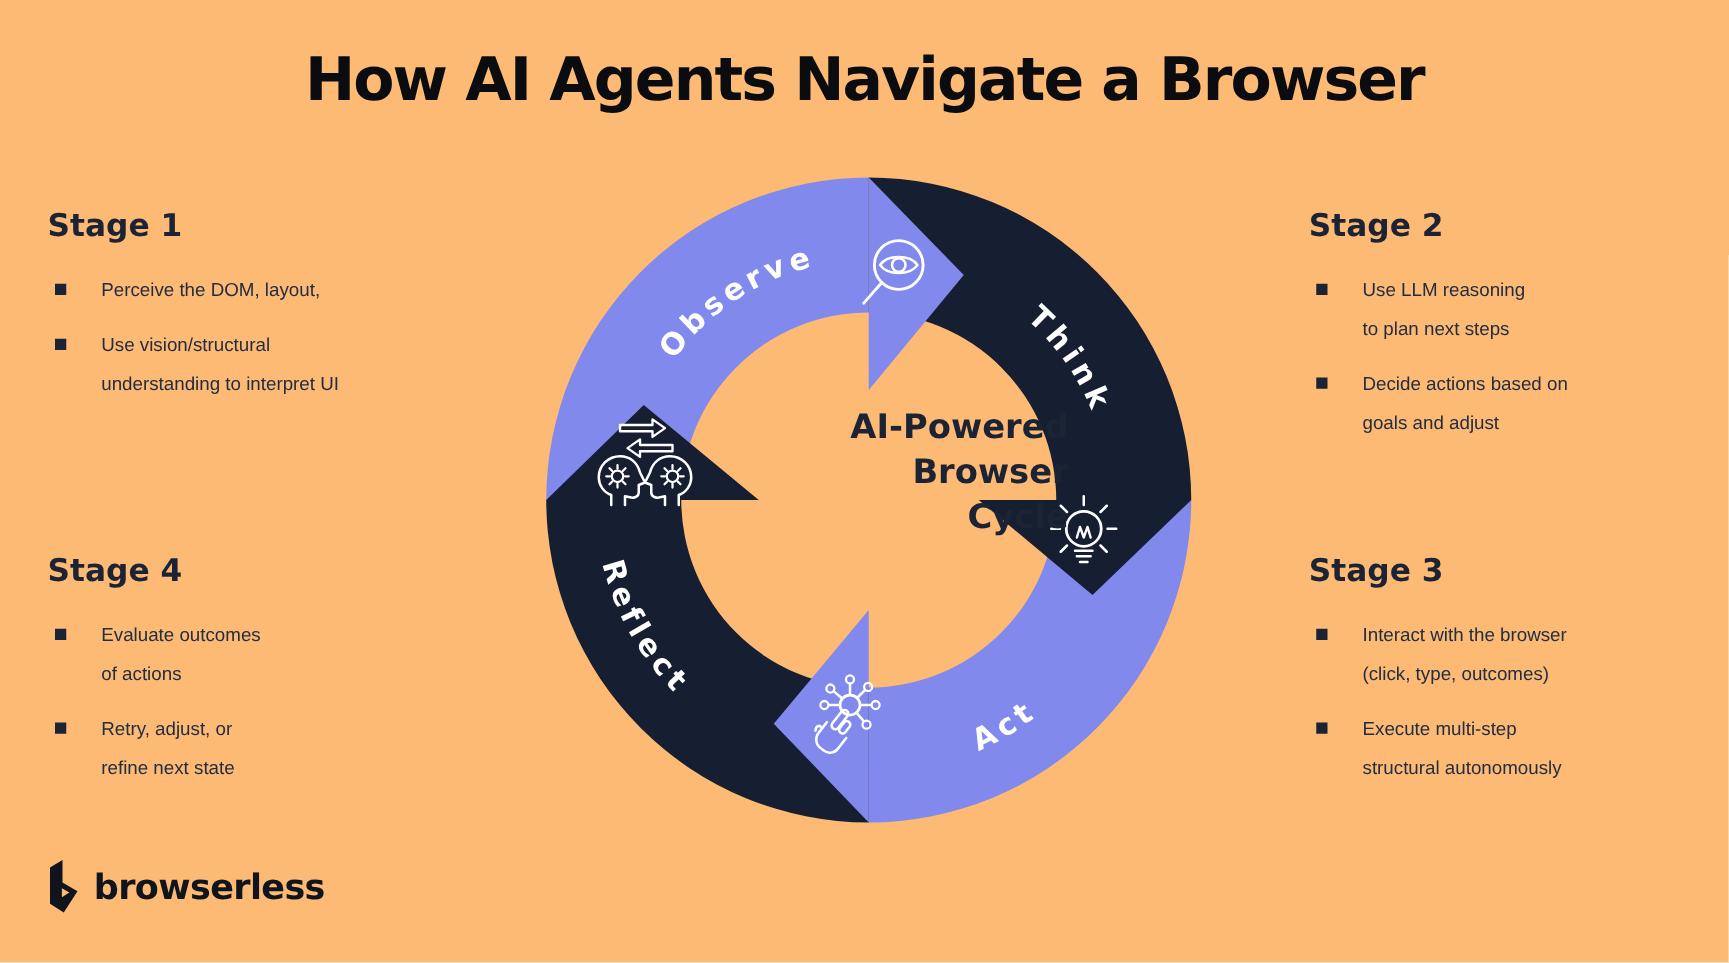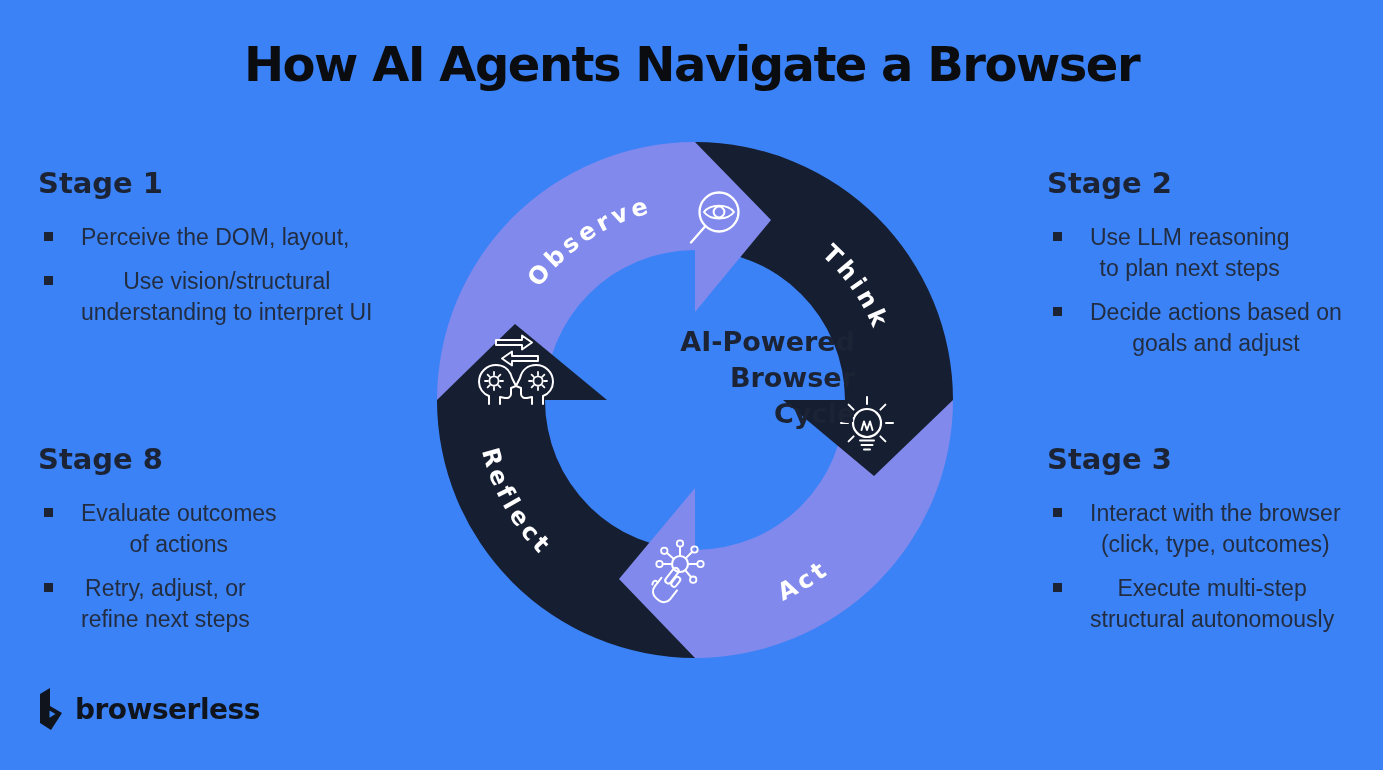--- a/index.html
+++ b/index.html
@@ -1,30 +1,30 @@
 <!DOCTYPE html>
 <html><head>
 <meta charset="utf-8">
 <style>
   html,body{margin:0;padding:0;background:#fff;}
-  .canvas{position:relative;width:1383px;height:770px;background:#3b82f6;overflow:hidden;
+  .canvas{position:relative;width:1383px;height:770px;background:#fdba74;overflow:hidden;
           font-family:"Liberation Sans",sans-serif;}
   .title{position:absolute;top:36px;left:0;width:100%;margin:0;text-align:center;
          font-family:"DejaVu Sans",sans-serif;font-weight:800;font-size:48px;
          letter-spacing:-1.5px;color:#0b0c0f;}
   .stage{position:absolute;width:372px;}
   .pos-s1{left:38px;top:166px;}
   .pos-s2{left:1047px;top:166px;}
   .pos-s4{left:38px;top:442px;}
   .pos-s3{left:1047px;top:442px;}
   .stage h3{margin:0 0 22px 0;font-family:"DejaVu Sans",sans-serif;font-weight:700;
-            font-size:29px;color:#1b2334;}
+            font-size:25px;color:#1b2334;}
   .bullet{display:flex;align-items:flex-start;margin-bottom:13px;}
   .sq{width:9px;height:9px;background:#1b2334;margin:10px 28px 0 6px;flex:none;}
-  .blines{font-size:23px;line-height:31px;color:#232d41;text-align:center;}
+  .blines{font-size:15px;line-height:31px;color:#232d41;}
   .bline{display:block;white-space:nowrap;}
   .diagram{position:absolute;left:0;top:0;}
   .arc-label{font-family:"DejaVu Sans",sans-serif;font-weight:700;font-size:24px;
              letter-spacing:4px;fill:#ffffff;text-anchor:middle;}
   .center-text{position:absolute;left:535px;top:324px;width:320px;text-align:right;
                font-family:"DejaVu Sans",sans-serif;font-weight:700;font-size:27px;
                line-height:36px;color:#1b2334;}
   .center-line{display:block;}
   .logo{position:absolute;left:34px;top:686px;display:flex;align-items:center;gap:11px;}
   .logo-text{font-family:"DejaVu Sans",sans-serif;font-weight:800;font-size:28px;
@@ -67,33 +67,33 @@
     <div class="bullet">
       <span class="sq"></span>
       <div class="blines">
         <span class="bline">Decide actions based on</span>
         <span class="bline">goals and adjust</span>
       </div>
     </div>
   </section>
 
   <section class="stage pos-s4">
-    <h3>Stage 8</h3>
+    <h3>Stage 4</h3>
     <div class="bullet">
       <span class="sq"></span>
       <div class="blines">
         <span class="bline">Evaluate outcomes</span>
         <span class="bline">of actions</span>
       </div>
     </div>
     <div class="bullet">
       <span class="sq"></span>
       <div class="blines">
         <span class="bline">Retry, adjust, or</span>
-        <span class="bline">refine next steps</span>
+        <span class="bline">refine next state</span>
       </div>
     </div>
   </section>
 
   <section class="stage pos-s3">
     <h3>Stage 3</h3>
     <div class="bullet">
       <span class="sq"></span>
       <div class="blines">
         <span class="bline">Interact with the browser</span>

